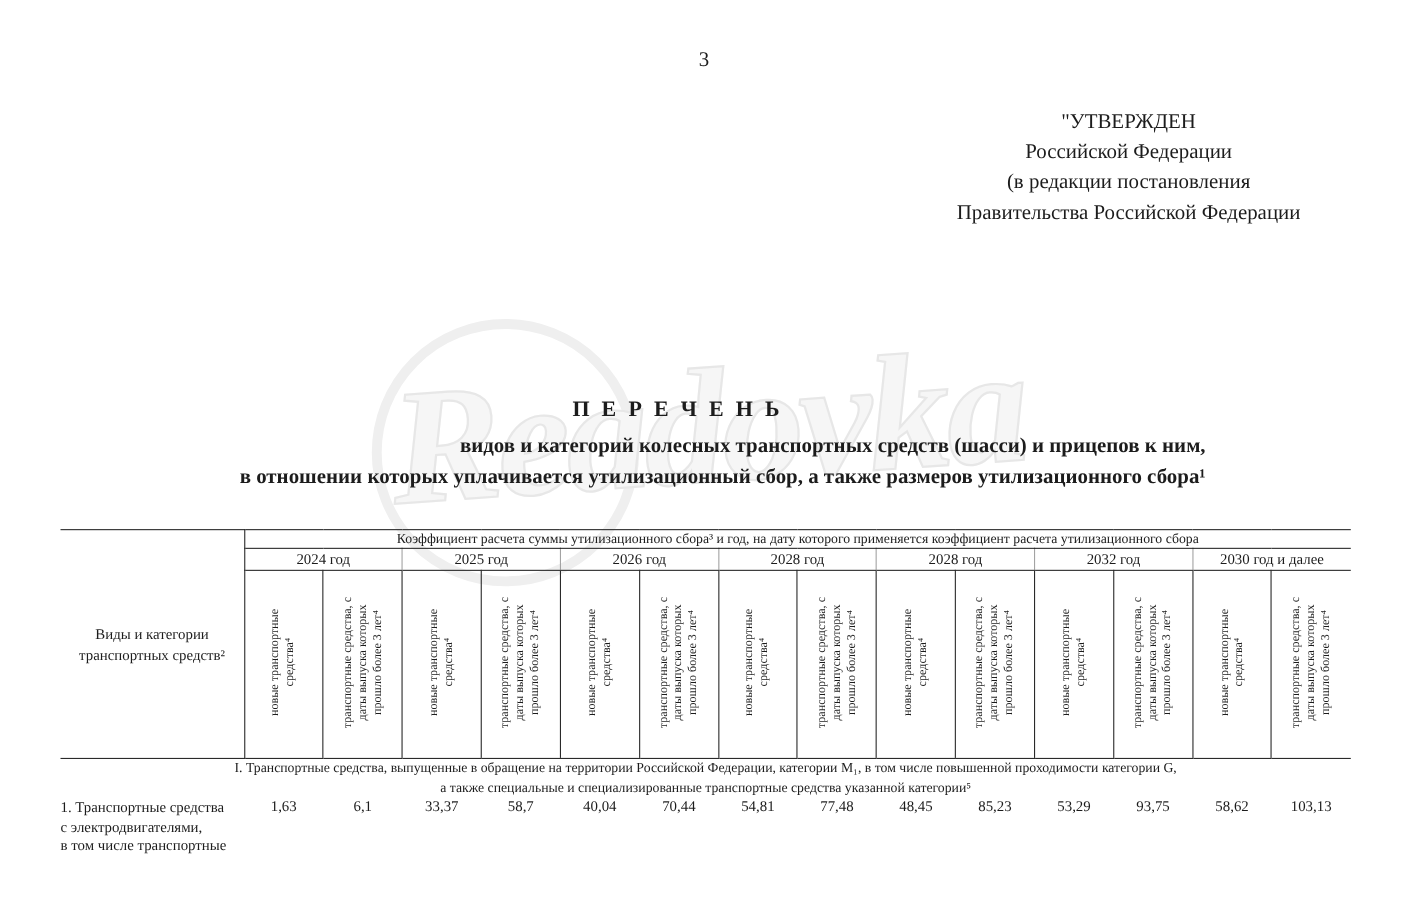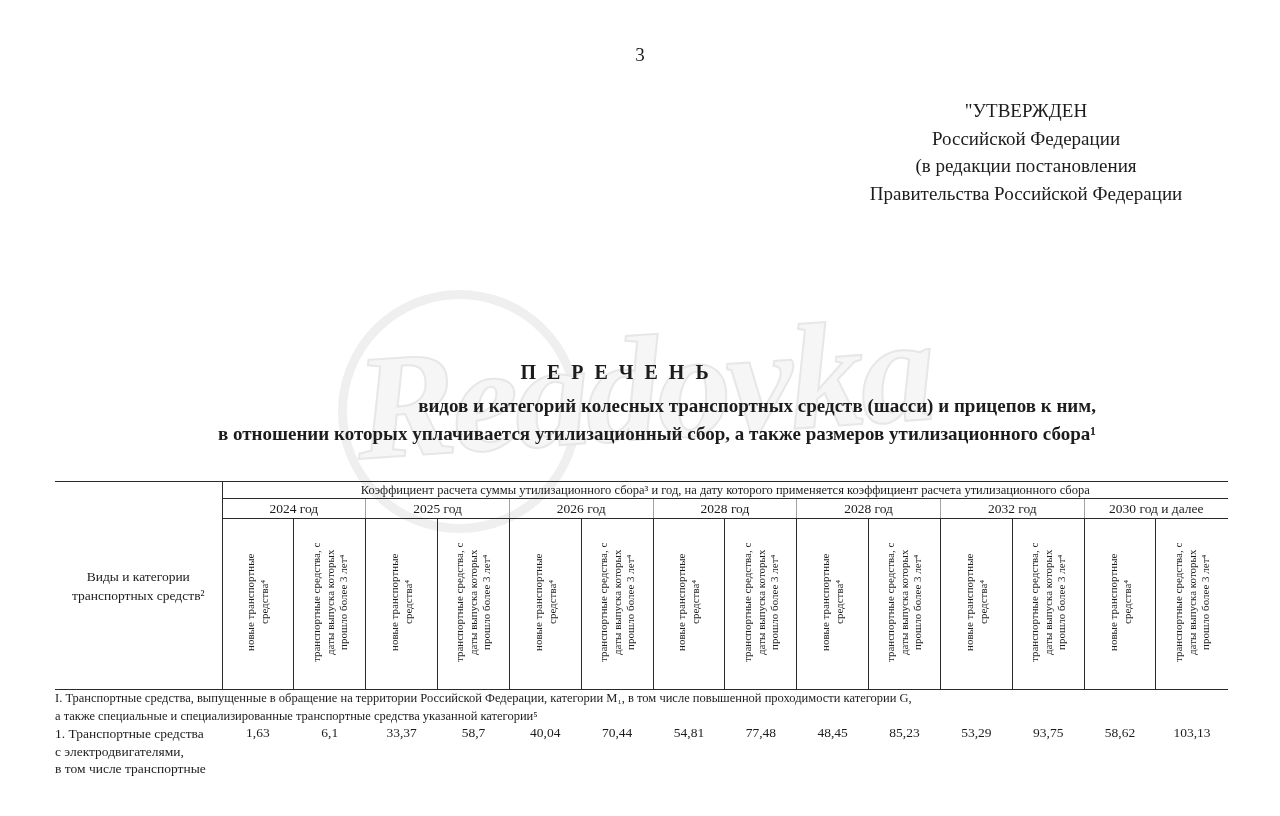--- a/index.html
+++ b/index.html
@@ -145,20 +145,21 @@
     transform: rotate(180deg);
     font-size: 11px;
     line-height: 13.5px;
     text-align: center;
   }
   .vtext.new-ts { height: 108px; }
   .vtext.old-ts { height: 130px; }
 
   td.section-cell {
     padding-top: 12px;
+    text-align: center;
     font-size: 12.5px;
     line-height: 17.5px;
     font-family: Liberation Serif, serif;
   }
   td.row-label {
     padding-top: 15px;
     vertical-align: top;
     text-align: left;
     font-size: 13.5px;
     line-height: 17.5px;

